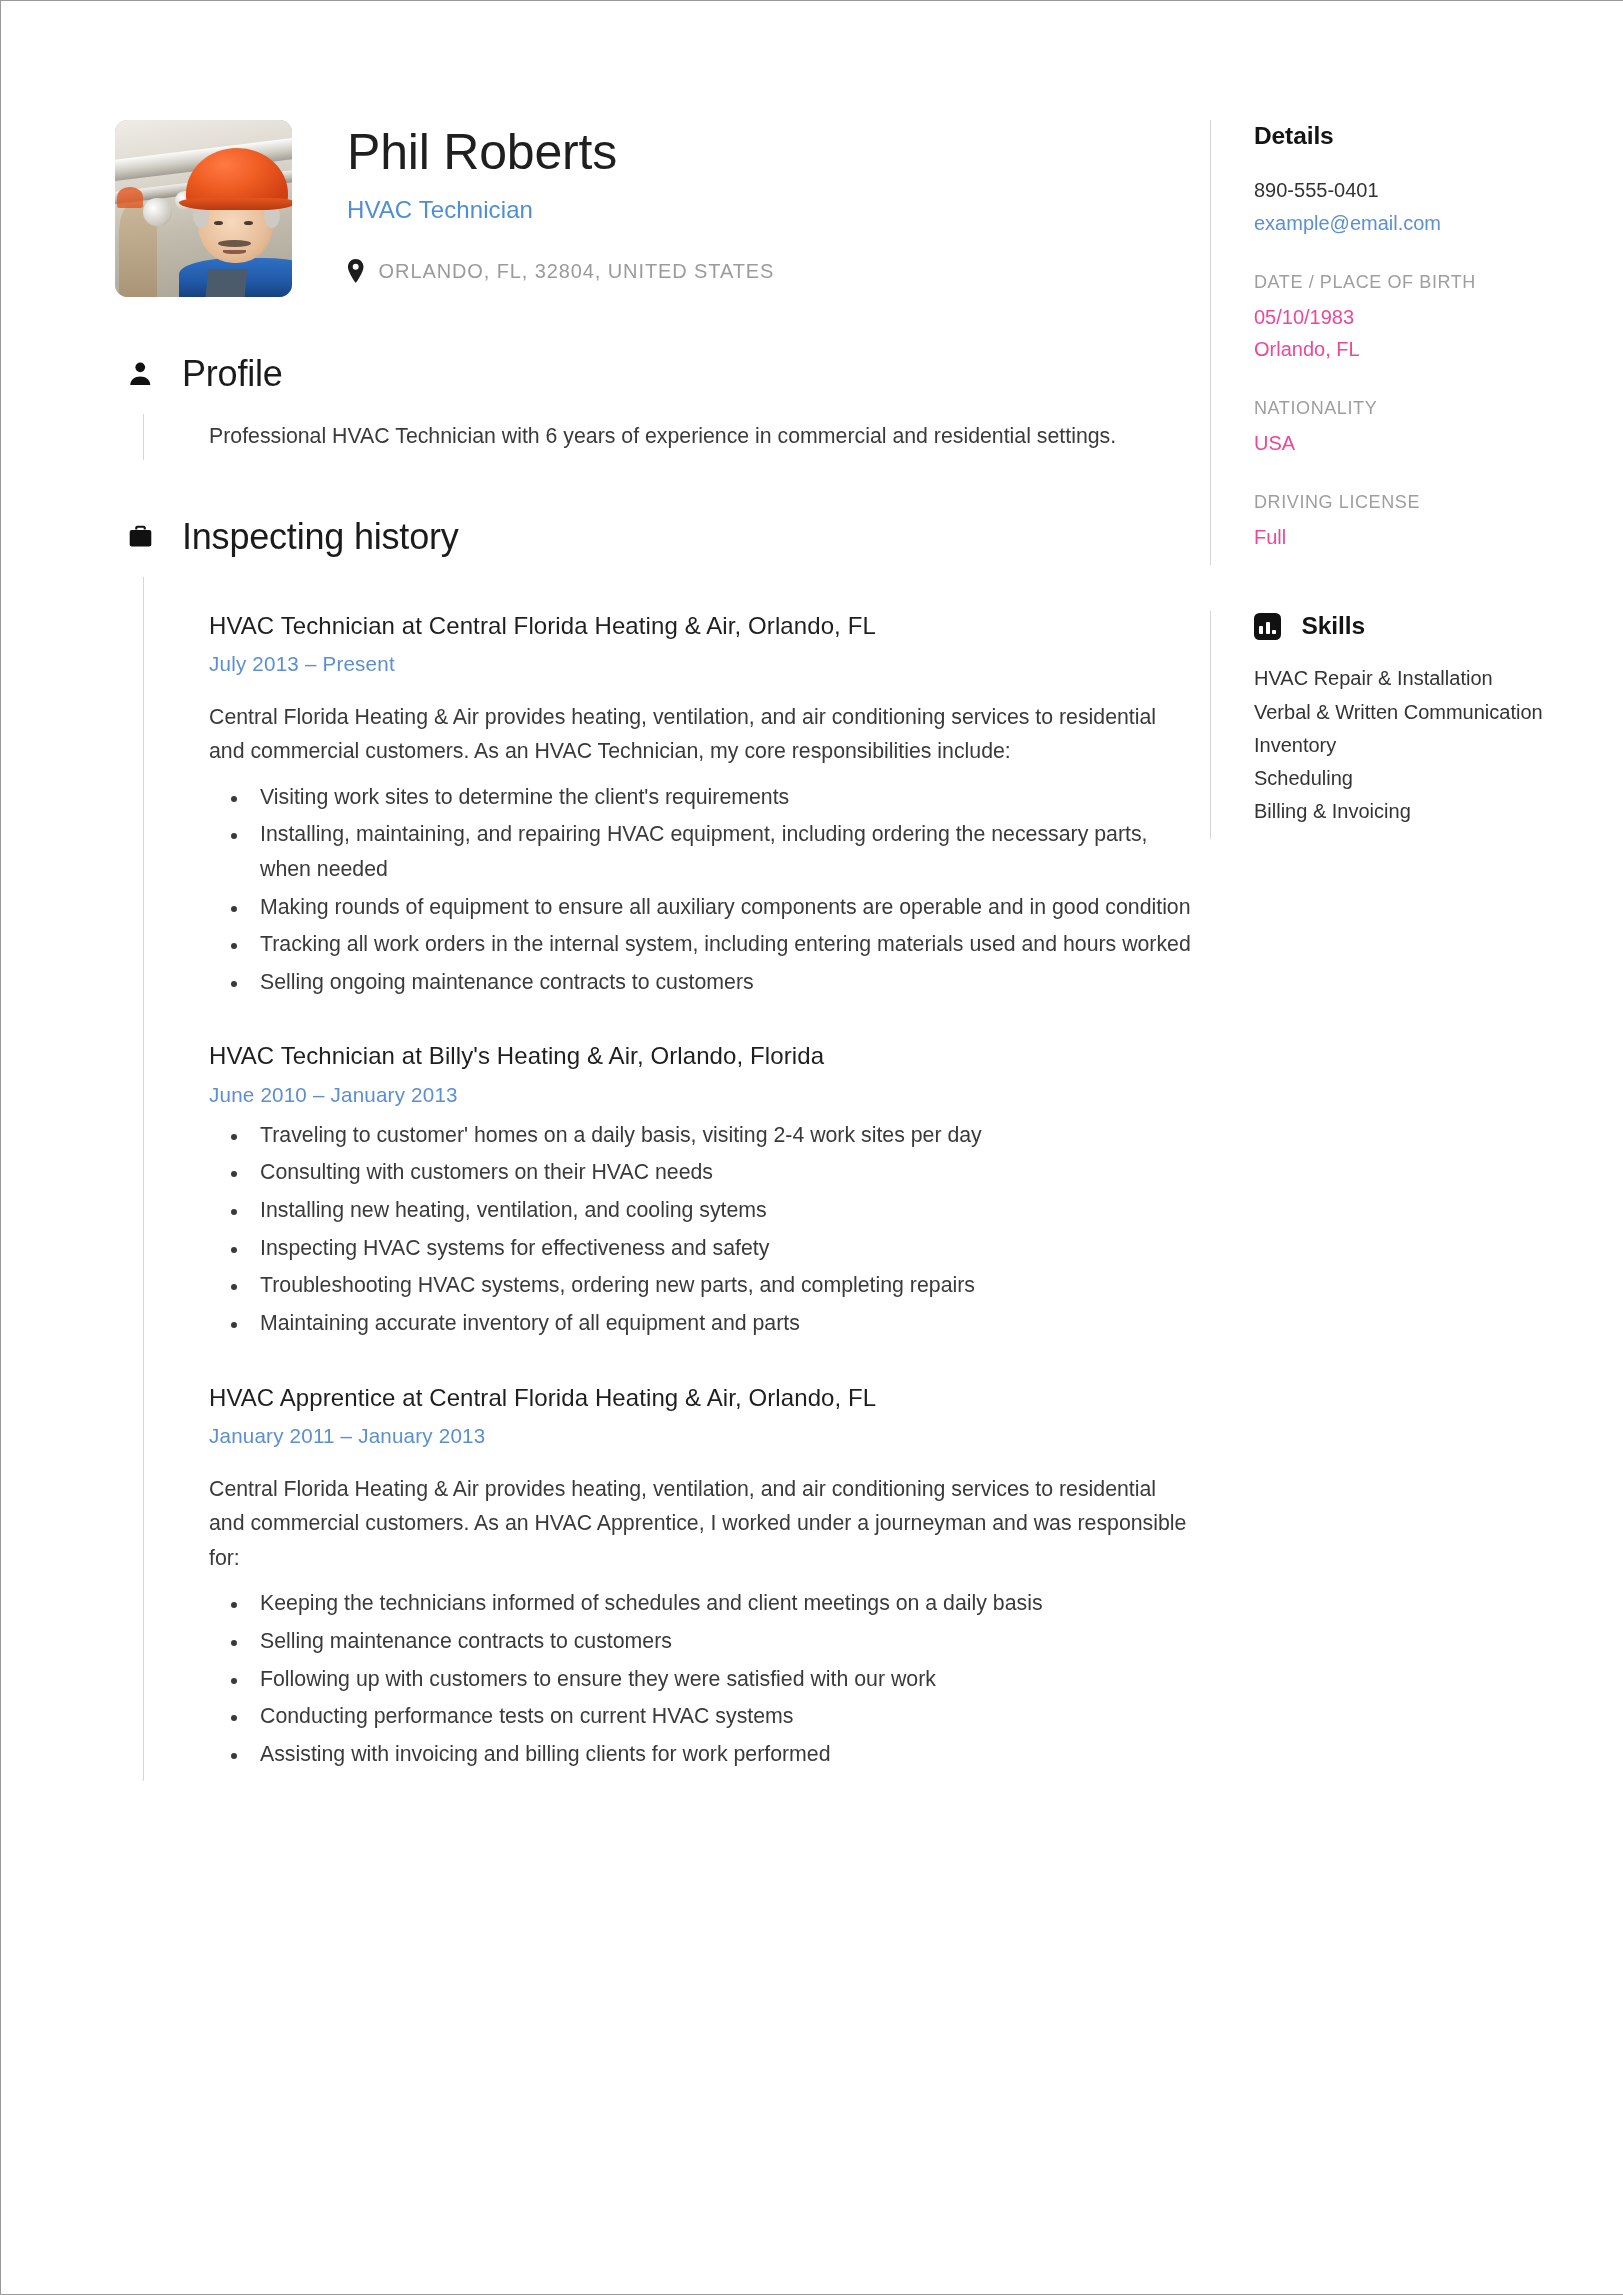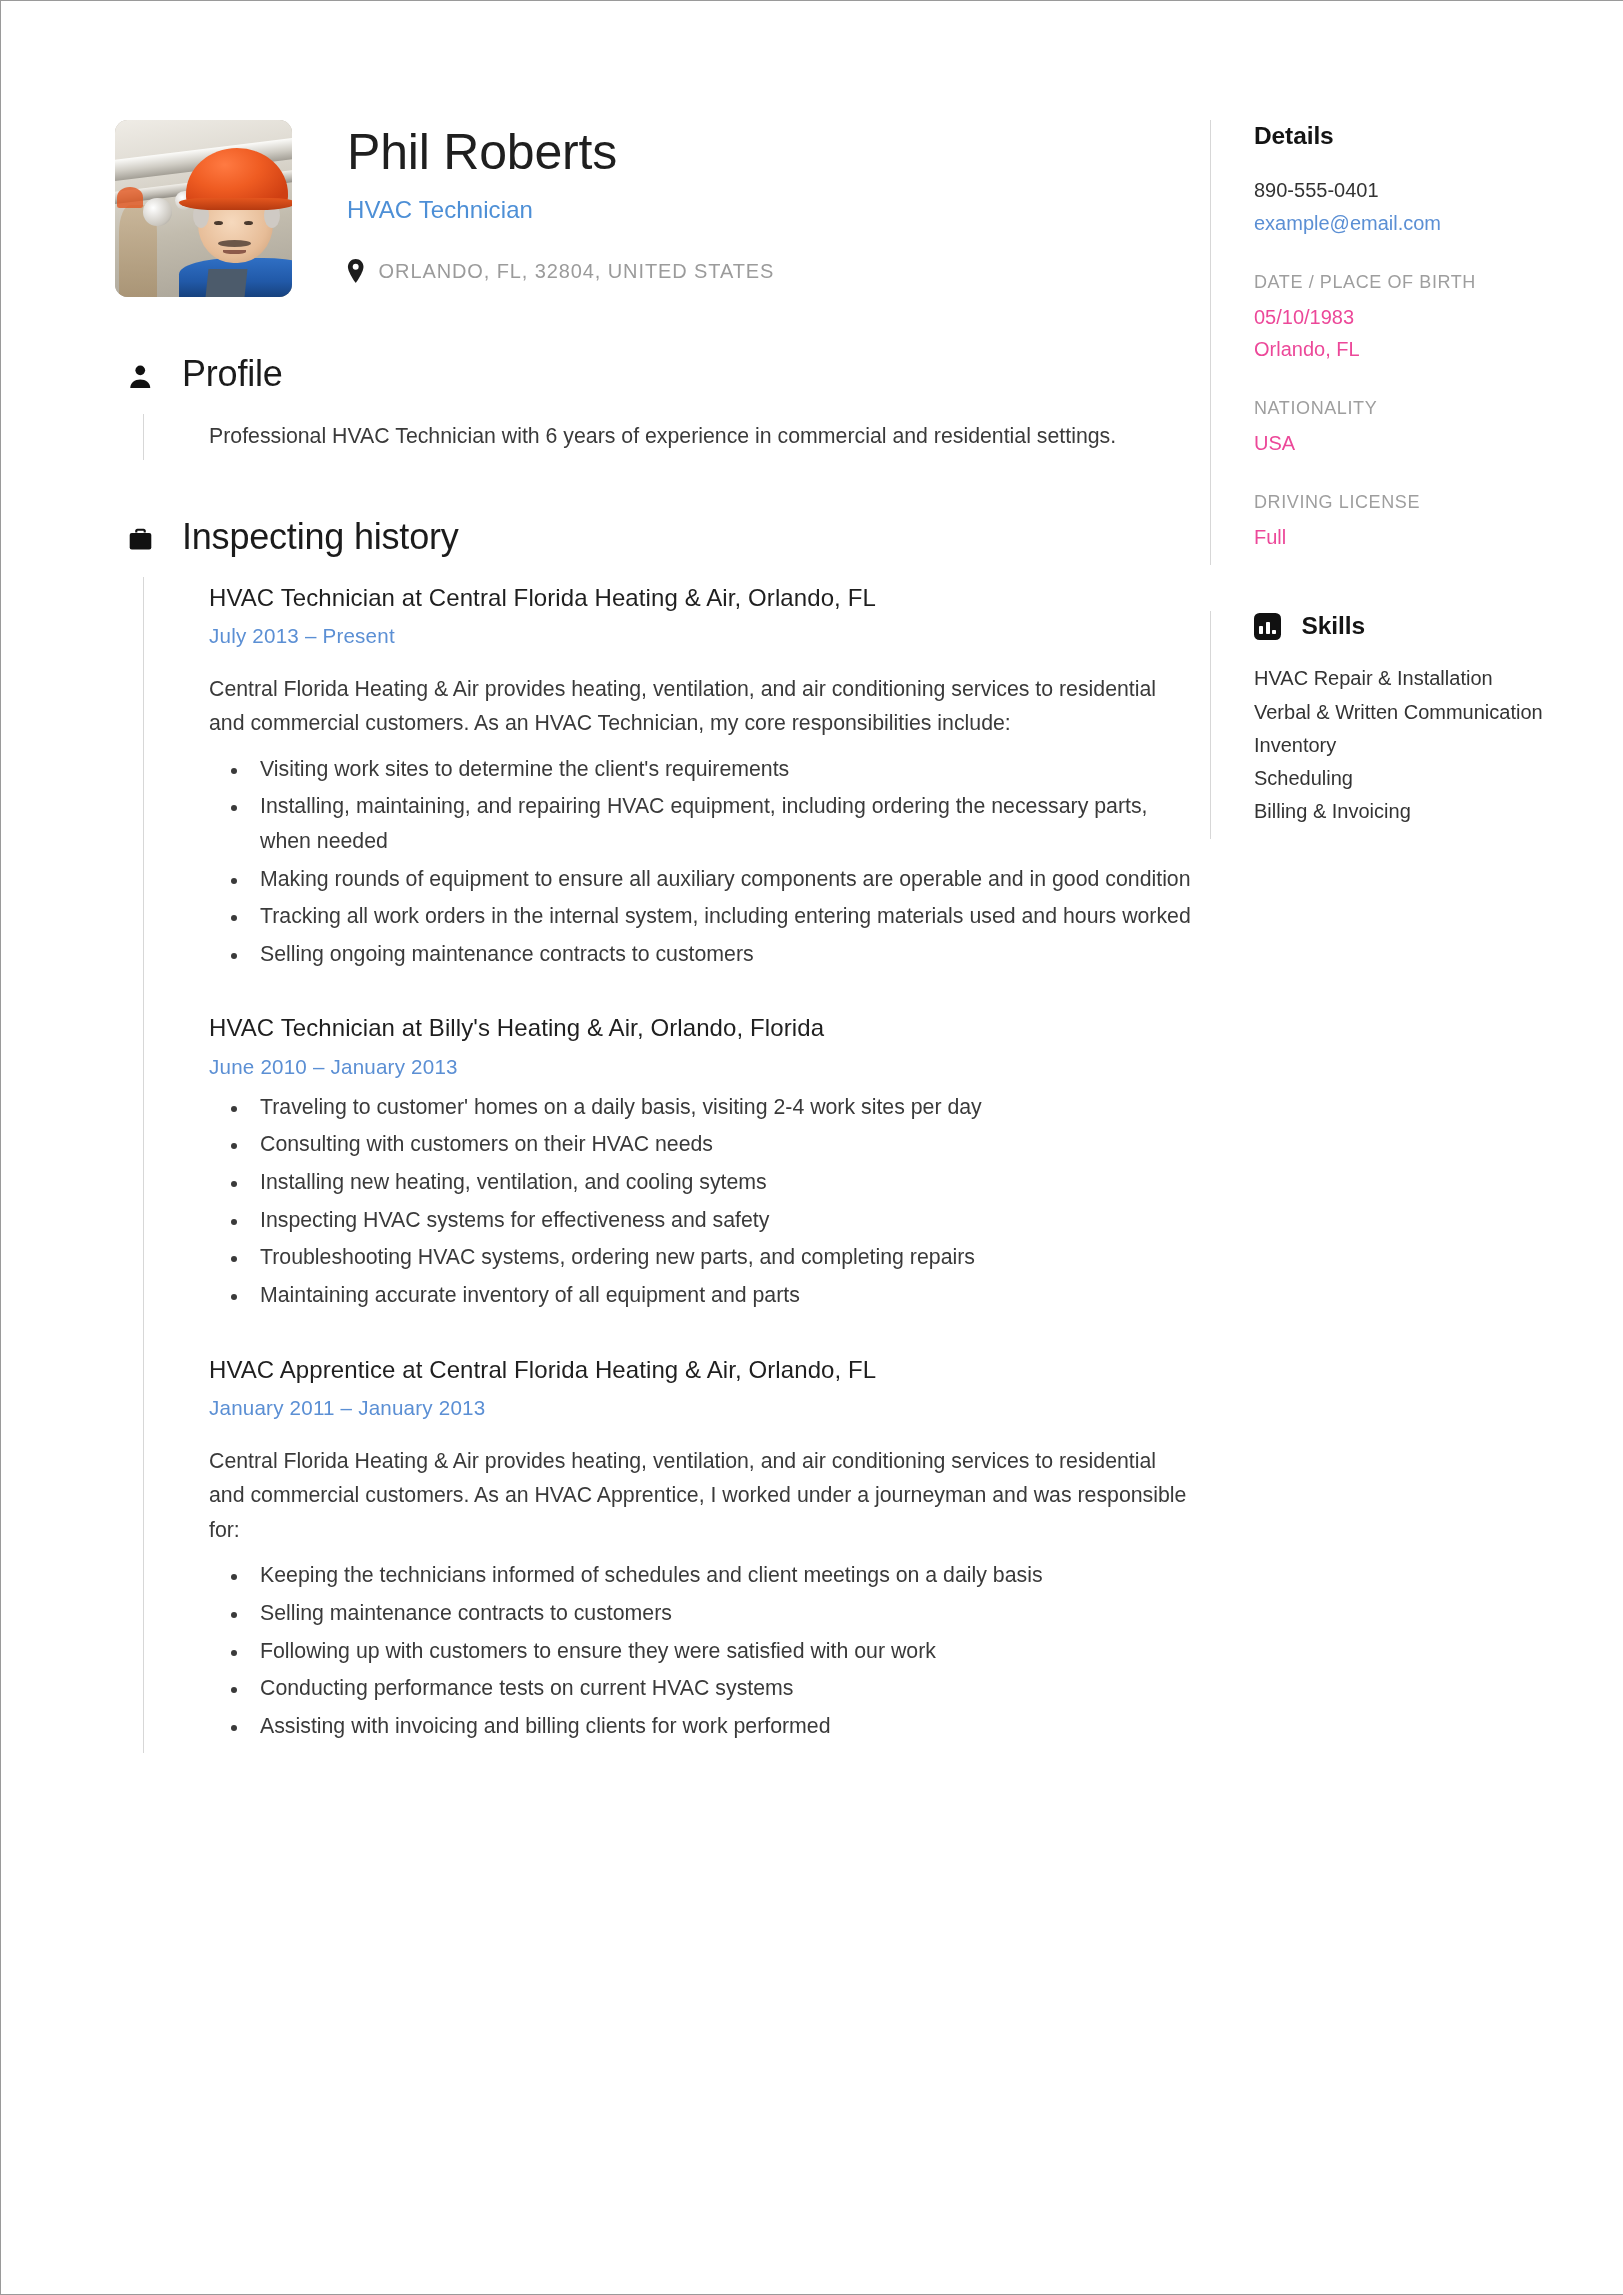--- a/index.html
+++ b/index.html
@@ -188,21 +188,21 @@
     align-items: center;
   }
 
   
   .section {
     margin-top: 57px;
     padding-left: 123px;
   }
   .section-head {
     display: flex;
-    align-items: flex-end;
+    align-items: center;
     gap: 25px;
     margin-top: 38px;
   }
   .section-icon {
     width: 33px; height: 33px;
     display: inline-flex;
     align-items: center;
     justify-content: center;
     color: #111;
     flex: 0 0 auto;
@@ -226,21 +226,21 @@
 
   .para {
     font-size: 21.3px;
     line-height: 1.62;
     color: #3a3a3a;
     max-width: 996px;
     margin: 0;
   }
 
   
-  .job { margin-bottom: 41px; }
+  .job { margin-bottom: 41px; margin-top: 28px; }
   .job:last-child { margin-bottom: 0; }
   .job-head {
     font-size: 24px;
     color: #1f1f1f;
     letter-spacing: 0.1px;
     line-height: 1.3;
   }
   .job-dates {
     font-size: 20.6px;
     color: #5b8fd4;

